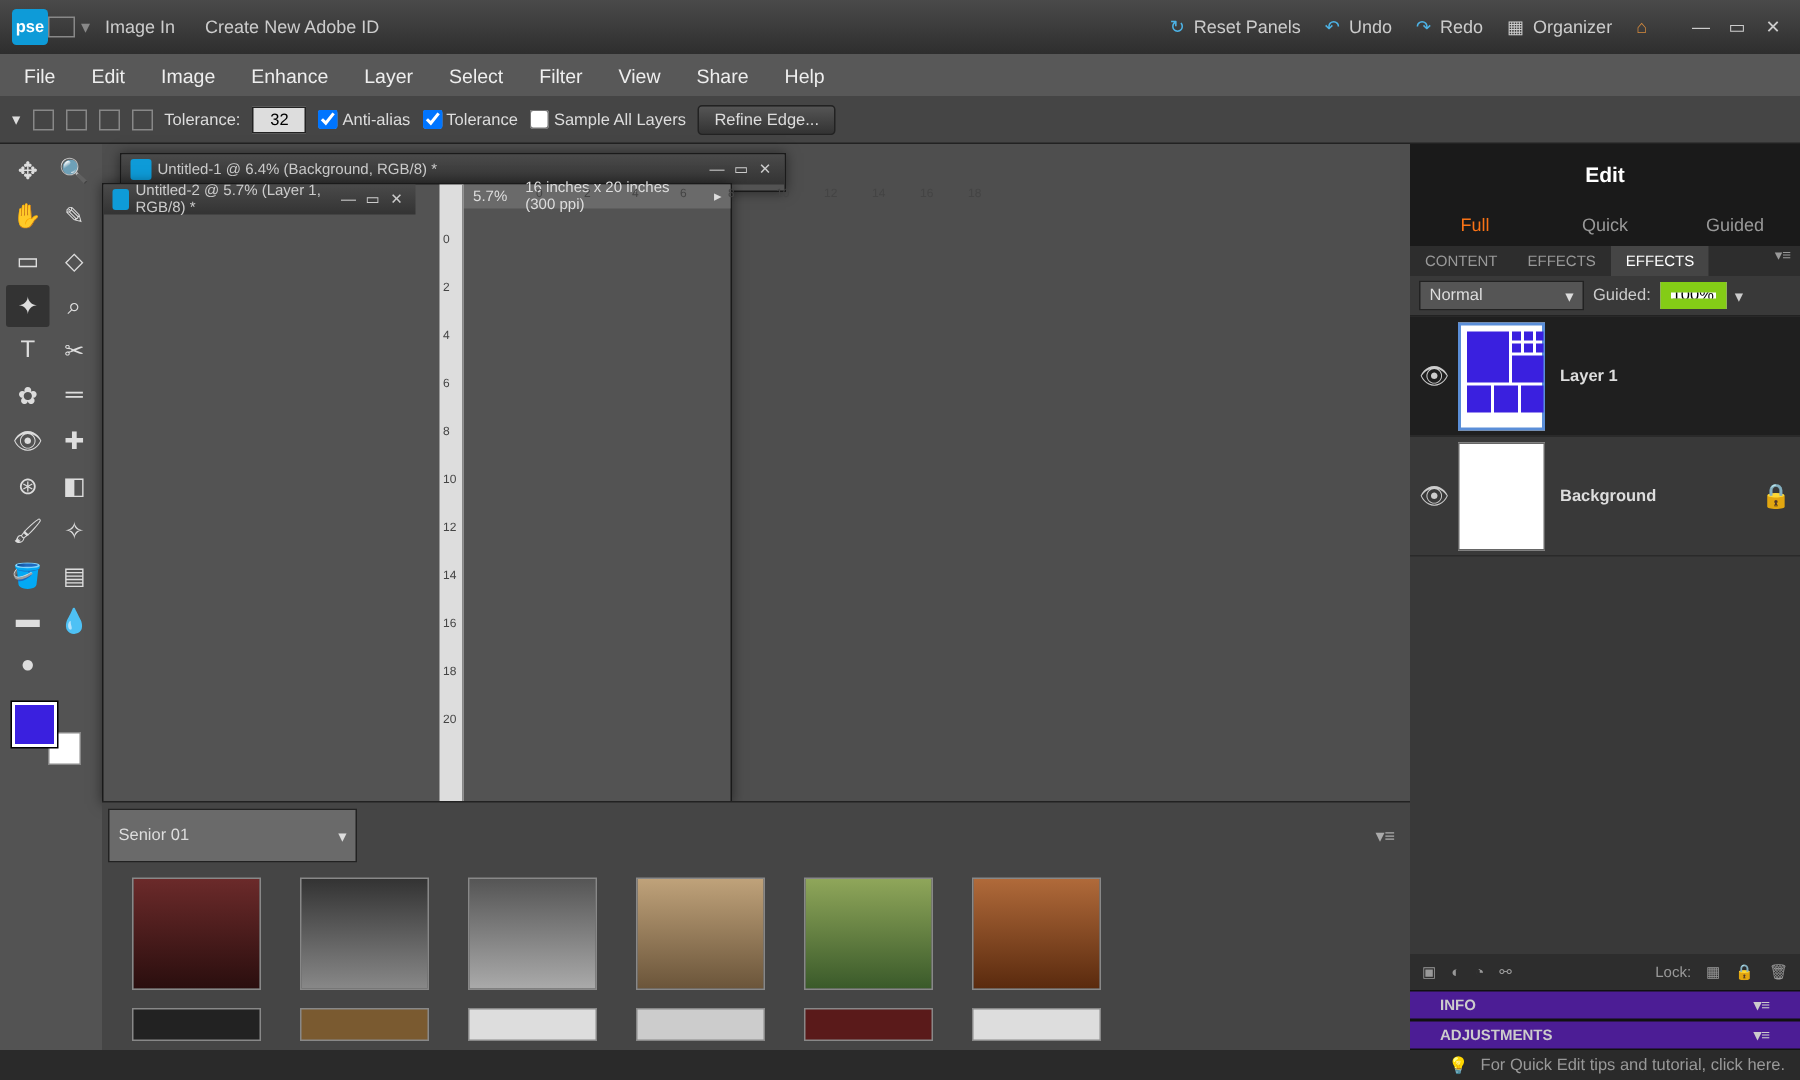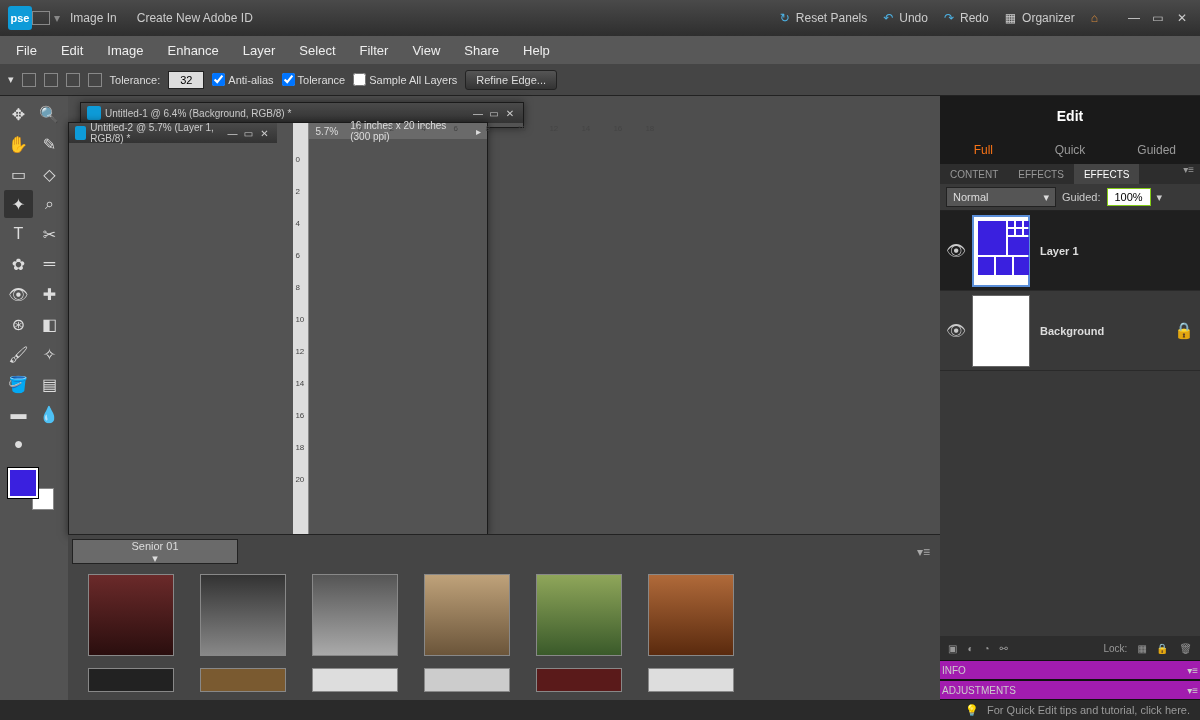--- a/index.html
+++ b/index.html
@@ -65,33 +65,33 @@
 .mode-tab { flex:1; display:flex; align-items:center; justify-content:center; color:#ccc; font-size:14px; cursor:pointer; }
 .mode-tab.active { background:#1a1a1a; color:#fff; font-weight:bold; }
 .sub-tabs { height:28px; display:flex; background:#1a1a1a; }
 .sub-tab { flex:1; display:flex; align-items:center; justify-content:center; color:#999; font-size:12px; cursor:pointer; }
 .sub-tab.active { color:#f97316; }
 .panel-tabs { height:20px; display:flex; background:#2d2d2d; font-size:10px; color:#999; }
 .panel-tab { padding:0 10px; display:flex; align-items:center; cursor:pointer; }
 .panel-tab.active { background:#454545; color:#fff; }
 .layer-options { height:26px; display:flex; align-items:center; padding:0 6px; gap:6px; background:#393939; font-size:11px; color:#ccc; }
 .blend-select { flex:0 0 110px; height:20px; background:#555; border:1px solid #222; color:#ddd; font-size:11px; display:flex; align-items:center; padding:0 6px; justify-content:space-between; cursor:pointer; }
-.opacity-input { width:44px; height:18px; background:#fff; color:#000; text-align:center; font-size:11px; border:1px solid #84cc16; }
+.opacity-input { width:44px; height:18px; background:#fff; color:#000; text-align:center; font-size:11px; border:7px solid #84cc16; }
 .layers-list { flex:1; background:#393939; overflow:auto; border-top:1px solid #222; }
 .layer-row { height:80px; display:flex; align-items:center; padding:0 6px; gap:10px; border-bottom:1px solid #2a2a2a; }
 .layer-row.selected { background:#1f1f1f; }
 .vis-eye { width:16px; color:#ccc; cursor:pointer; }
 .layer-thumb { width:58px; height:72px; background:#fff; border:1px solid #666; position:relative; }
 .layer-thumb.sel { border:2px solid #5a8ed8; }
 .layer-name { color:#ddd; font-size:11px;font-weight:bold; }
 .lock-i { margin-left:auto; color:#888; }
 .panel-footer { height:24px; background:#2d2d2d; display:flex; align-items:center; padding:0 8px; gap:10px; font-size:10px; color:#999; }
-.panel-section { height:20px; background:#a21caf; color:#ccc; font-size:10px; font-weight:normal; padding:0 2px; display:flex; align-items:center; border-top:1px solid #111; border-bottom:1px solid #111; }
+.panel-section { height:20px; background:#4c1d95; color:#ccc; font-size:10px; font-weight:bold; padding:0 20px; display:flex; align-items:center; border-top:1px solid #111; border-bottom:1px solid #111; }
 .project-bin { position:absolute; left:68px; right:260px; bottom:20px; height:166px; background:#454545; border-top:1px solid #222; display:flex; flex-direction:column; }
-.bin-select { margin:4px; width:166px; height:25px; background:#6a6a6a; border:1px solid #222; color:#ddd; font-size:11px; display:flex; align-items:center; padding:0 24px; justify-content:space-between; cursor:pointer;flex-direction:column; }
+.bin-select { margin:4px; width:166px; height:36px; background:#6a6a6a; border:1px solid #222; color:#ddd; font-size:11px; display:flex; align-items:center; padding:0 6px; justify-content:space-between; cursor:pointer; }
 .bin-thumbs { flex:1; display:flex; gap:26px; padding:6px 20px; overflow:hidden; }
 .bin-thumb-wrap { display:flex; flex-direction:column; gap:12px; }
 .bin-thumb { width:86px; height:82px; border:1px solid #888; background:linear-gradient(135deg,#c89060,#7a5030); }
 .bin-thumb.half { height:24px; }
 
 
 .statusbar { position:absolute; bottom:0; left:0; right:0; height:20px; background:#2a2a2a; display:flex; align-items:center; justify-content:flex-end; padding:0 10px; color:#999; font-size:11px; }
 
 
 .mini { position:absolute; background:#3a20df; }

